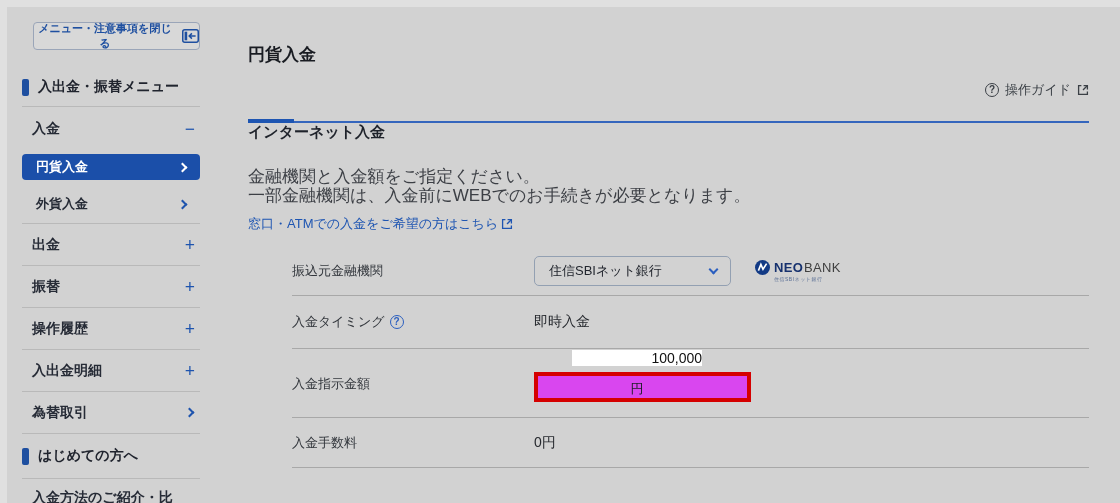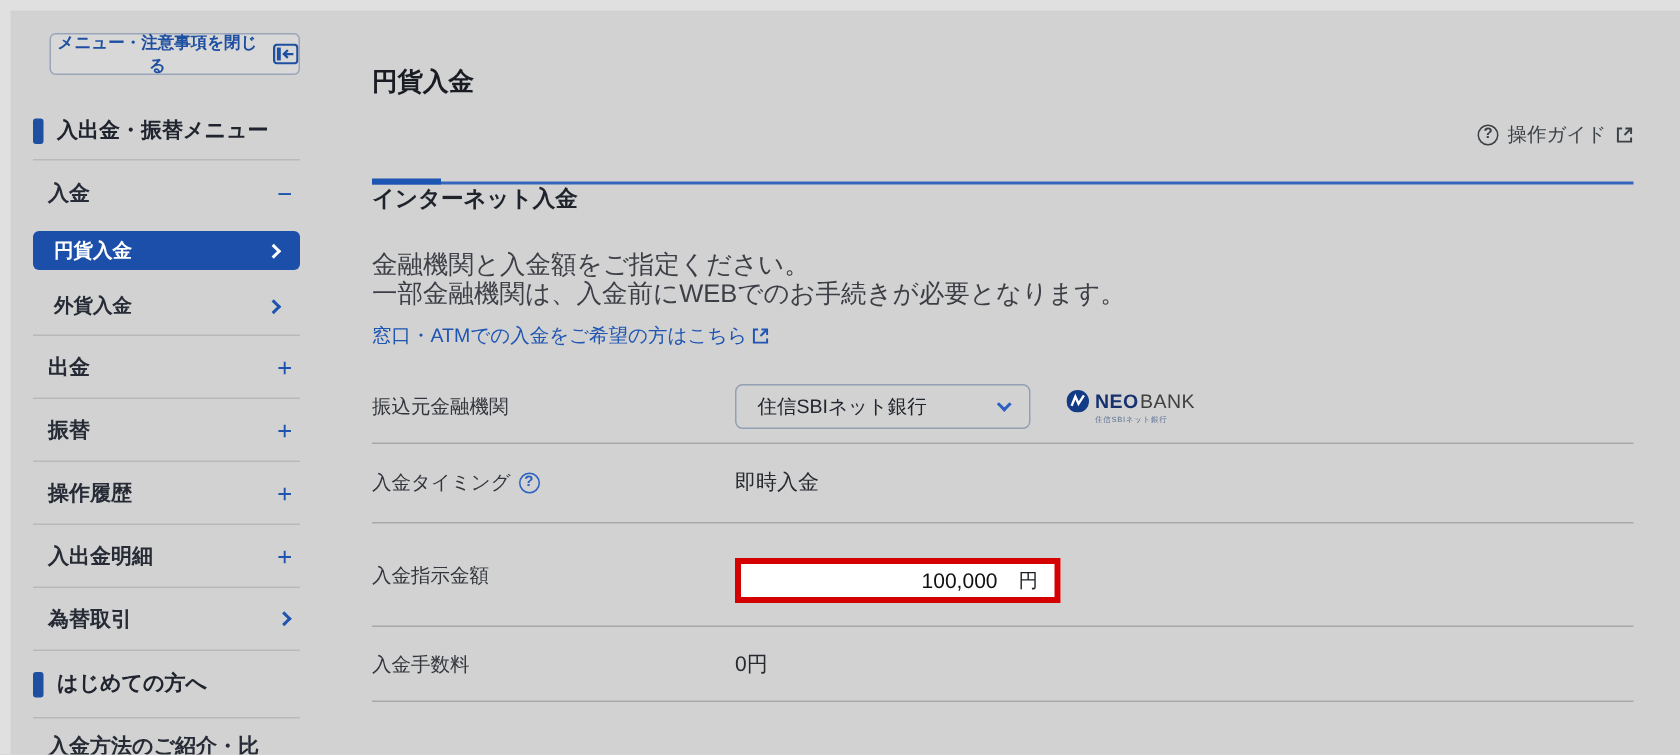--- a/index.html
+++ b/index.html
@@ -86,21 +86,21 @@
   .ext.blue { color: #1e55b2; }
   .section-rule { margin-top: 21px; position: relative; height: 4px; }
   .section-rule .thin { position: absolute; left: 0; right: 0; bottom: 0; height: 2px; background: #3566bd; }
   .section-rule .thick { position: absolute; left: 0; bottom: 0; width: 46px; height: 4px; background: #1d55b2; }
   .section-title { font-size: 15px; font-weight: bold; color: #1f232b; }
   .desc { margin-top: 25px; font-size: 17px; line-height: 19px; color: #3c3f45; }
   .atm-link {
     margin-top: 10px; font-size: 13px; color: #1e55b2; cursor: pointer;
     display: flex; align-items: center; gap: 3px; width: fit-content;
   }
-  .form { margin-top: 14px; }
+  .form { margin-top: 14px; margin-left: 44px; }
   .mdiv { height: 1px; background: #a8a8a8; }
   .form-row { display: flex; align-items: center; }
   .row-label { width: 242px; flex: 0 0 242px; font-size: 13px; color: #33373d; display: flex; align-items: center; }
   .row-value { font-size: 14px; color: #26292e; }
   .row-bank { height: 48px; }
   .bank-select {
     width: 197px; height: 30px; border: 1px solid #93a0b2; border-radius: 5px;
     display: flex; align-items: center; justify-content: space-between;
     padding: 0 13px 0 14px; font-size: 13px; color: #22262e; cursor: pointer;
     background: transparent;
@@ -110,23 +110,23 @@
   .neobank .toprow { display: flex; align-items: flex-start; gap: 4px; }
   .neobank .neo { font-size: 13px; font-weight: bold; color: #16316e; letter-spacing: 0.3px; }
   .neobank .bank { font-size: 13px; color: #404040; letter-spacing: 0.3px; margin-left: -3px; }
   .neobank .sub { font-size: 5px; color: #5a6f95; margin: 1px 0 0 19px; letter-spacing: 0.5px; }
   .row-timing { height: 52px; }
   .row-amount { padding: 16px 0 15px 0; }
   .amount-col { display: flex; flex-direction: column; }
   .amount-hint { font-size: 11.5px; color: #3c3f45; }
   .amount-box {
     margin-top: 7px; width: 217px; height: 30px;
-    border: 4px solid #d50000; background: #ffffff;
+    border: 4px solid #d50000; background: #d946ef;
     display: flex; align-items: center; justify-content: flex-end;
-    padding-right: 11px; gap: 14px;
+    padding-right: 11px; gap: 14px; flex-direction: column;
   }
   .amount-input {
     border: none; outline: none; background: #ffffff;
     width: 130px; text-align: right; font-size: 14px; color: #111;
     font-family: inherit;
   }
   .amount-unit { font-size: 13px; color: #1b1e24; }
   .row-fee { height: 49px; }
 </style>
 </head>

